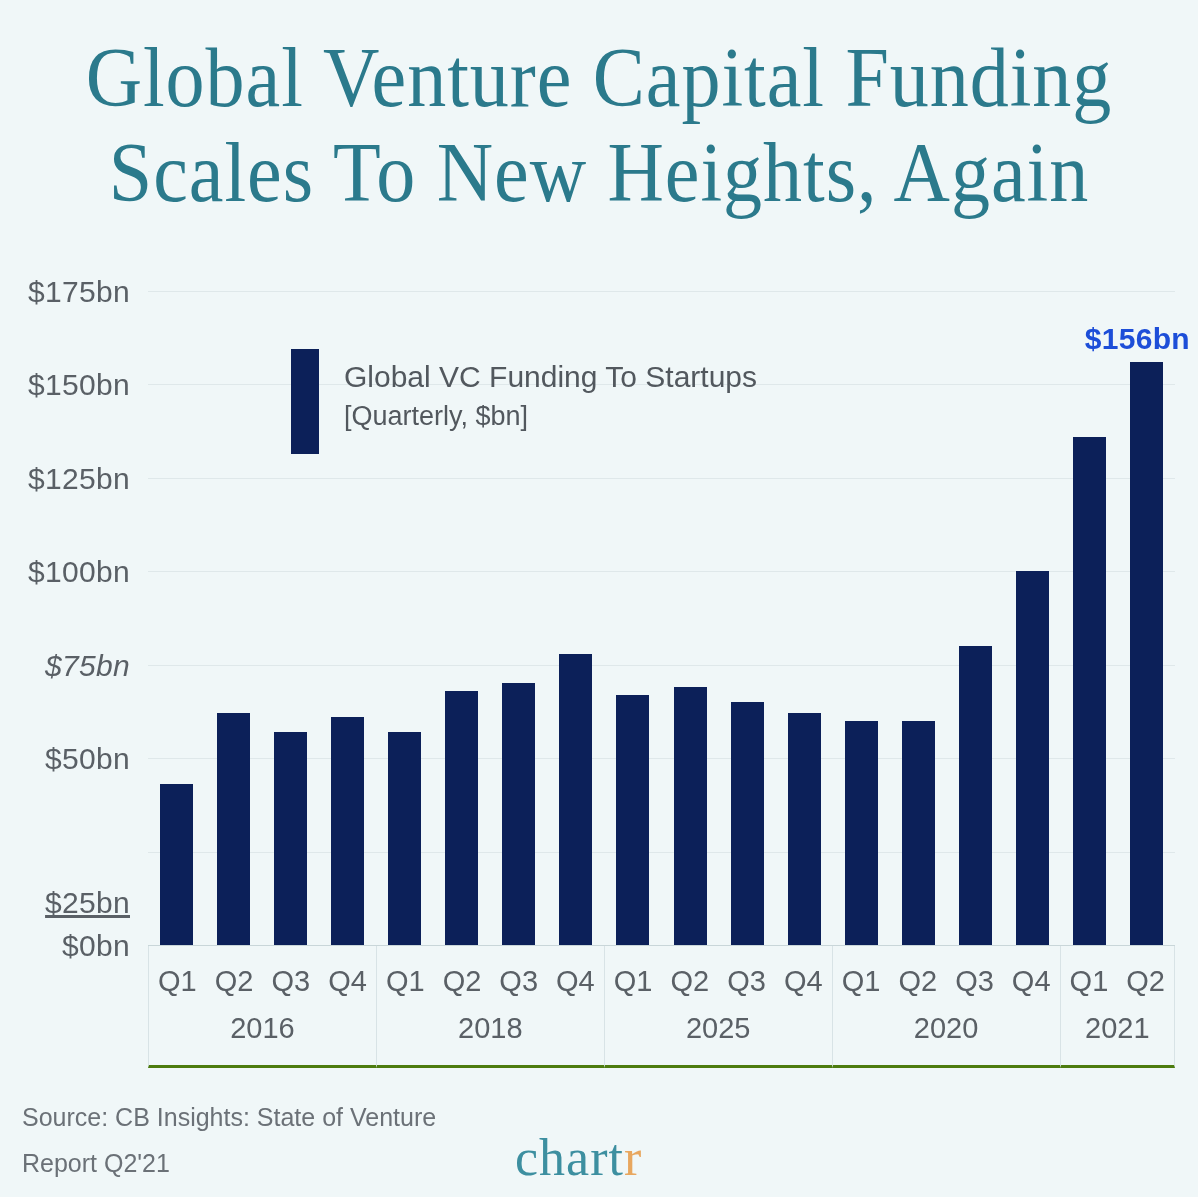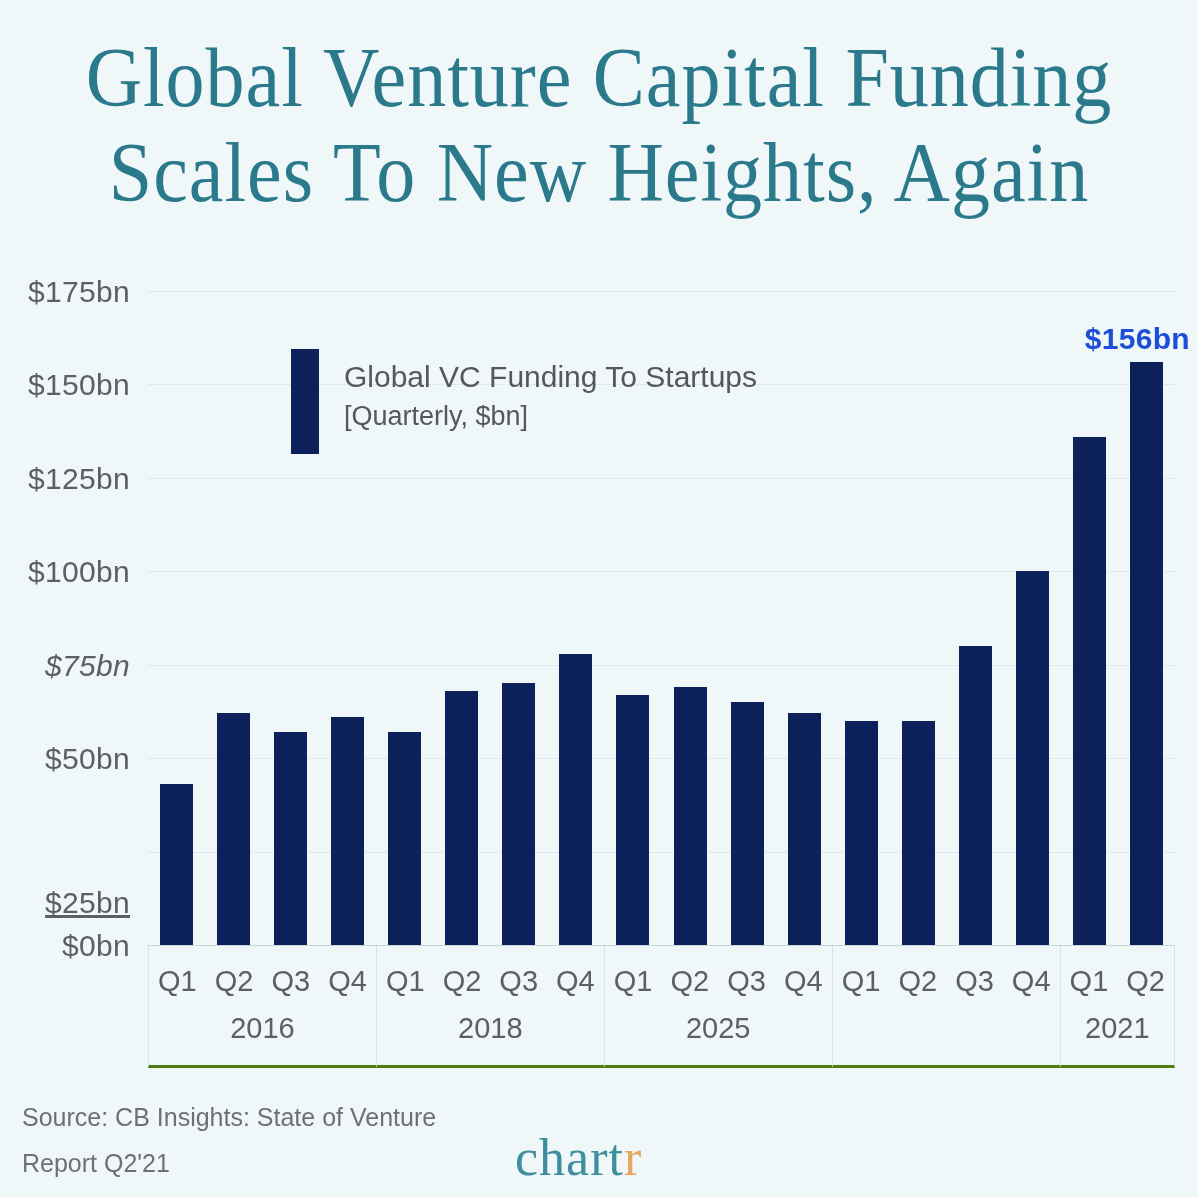--- a/index.html
+++ b/index.html
@@ -290,20 +290,21 @@
       </div>
       <div class="year-label">2025</div>
     </div>
     <div class="year-group" style="flex: 4 1 0px;">
       <div class="quarter-row">
         <div class="quarter-cell">Q1</div>
         <div class="quarter-cell">Q2</div>
         <div class="quarter-cell">Q3</div>
         <div class="quarter-cell">Q4</div>
       </div>
+      <div class="year-label">2020</div>
     </div>
     <div class="year-group" style="flex: 2 1 0px;">
       <div class="quarter-row">
         <div class="quarter-cell">Q1</div>
         <div class="quarter-cell">Q2</div>
       </div>
       <div class="year-label">2021</div>
     </div>
   </div>
 

